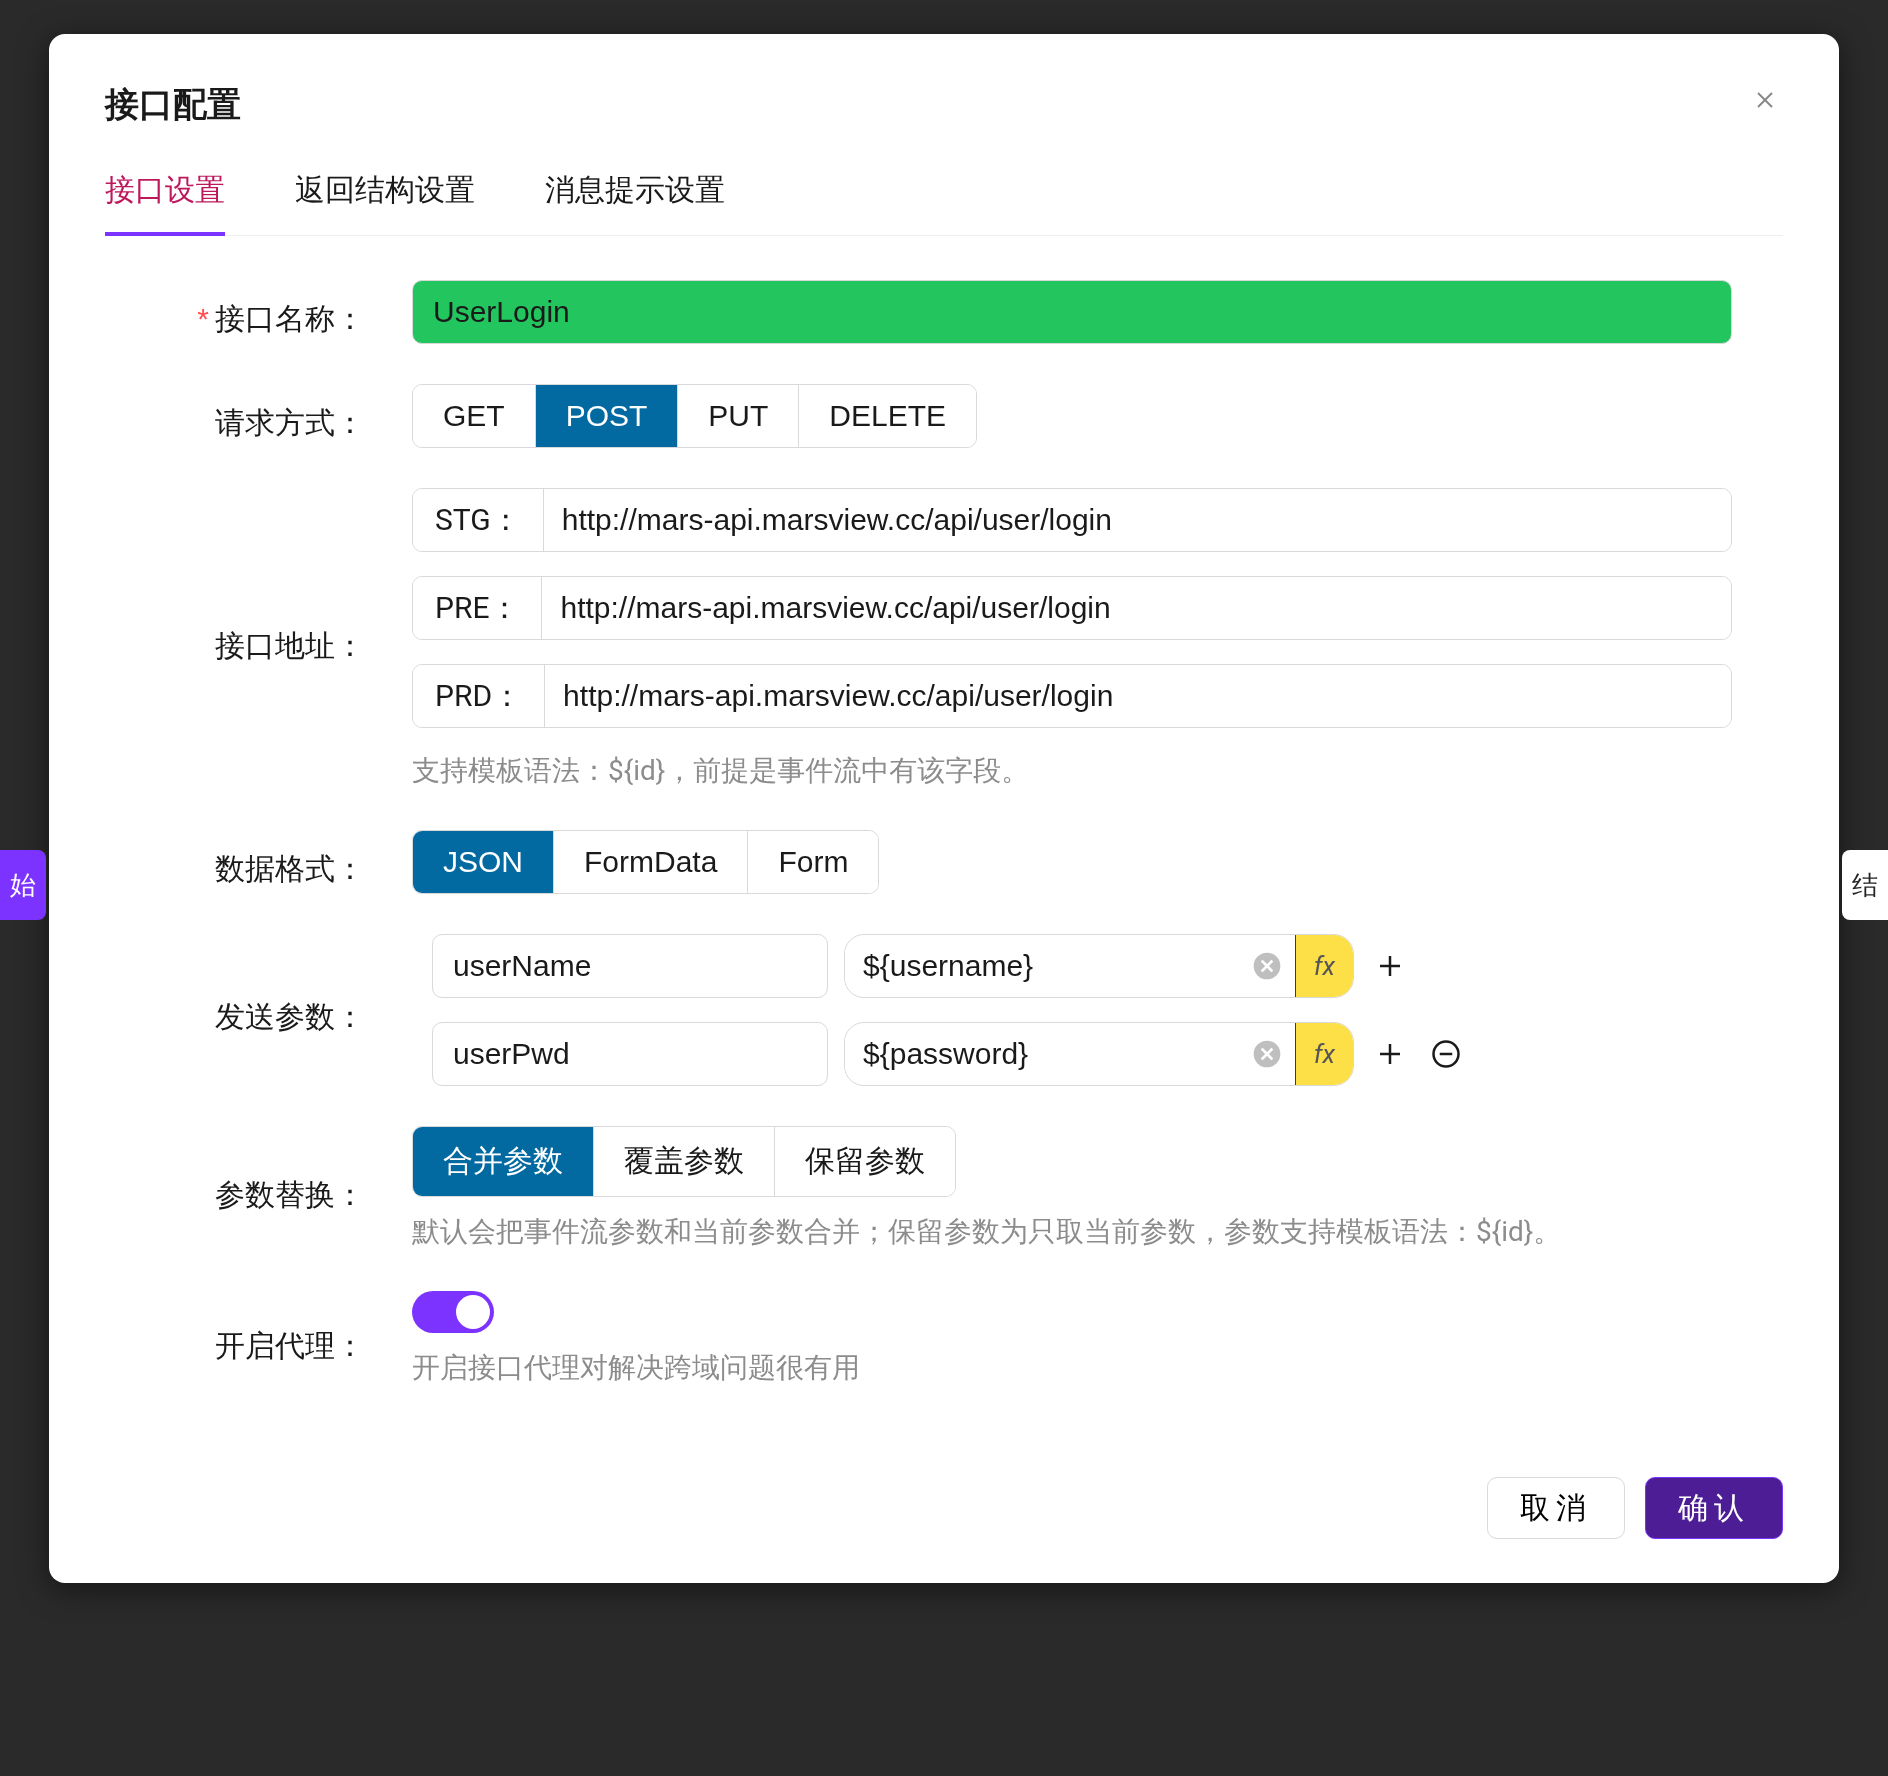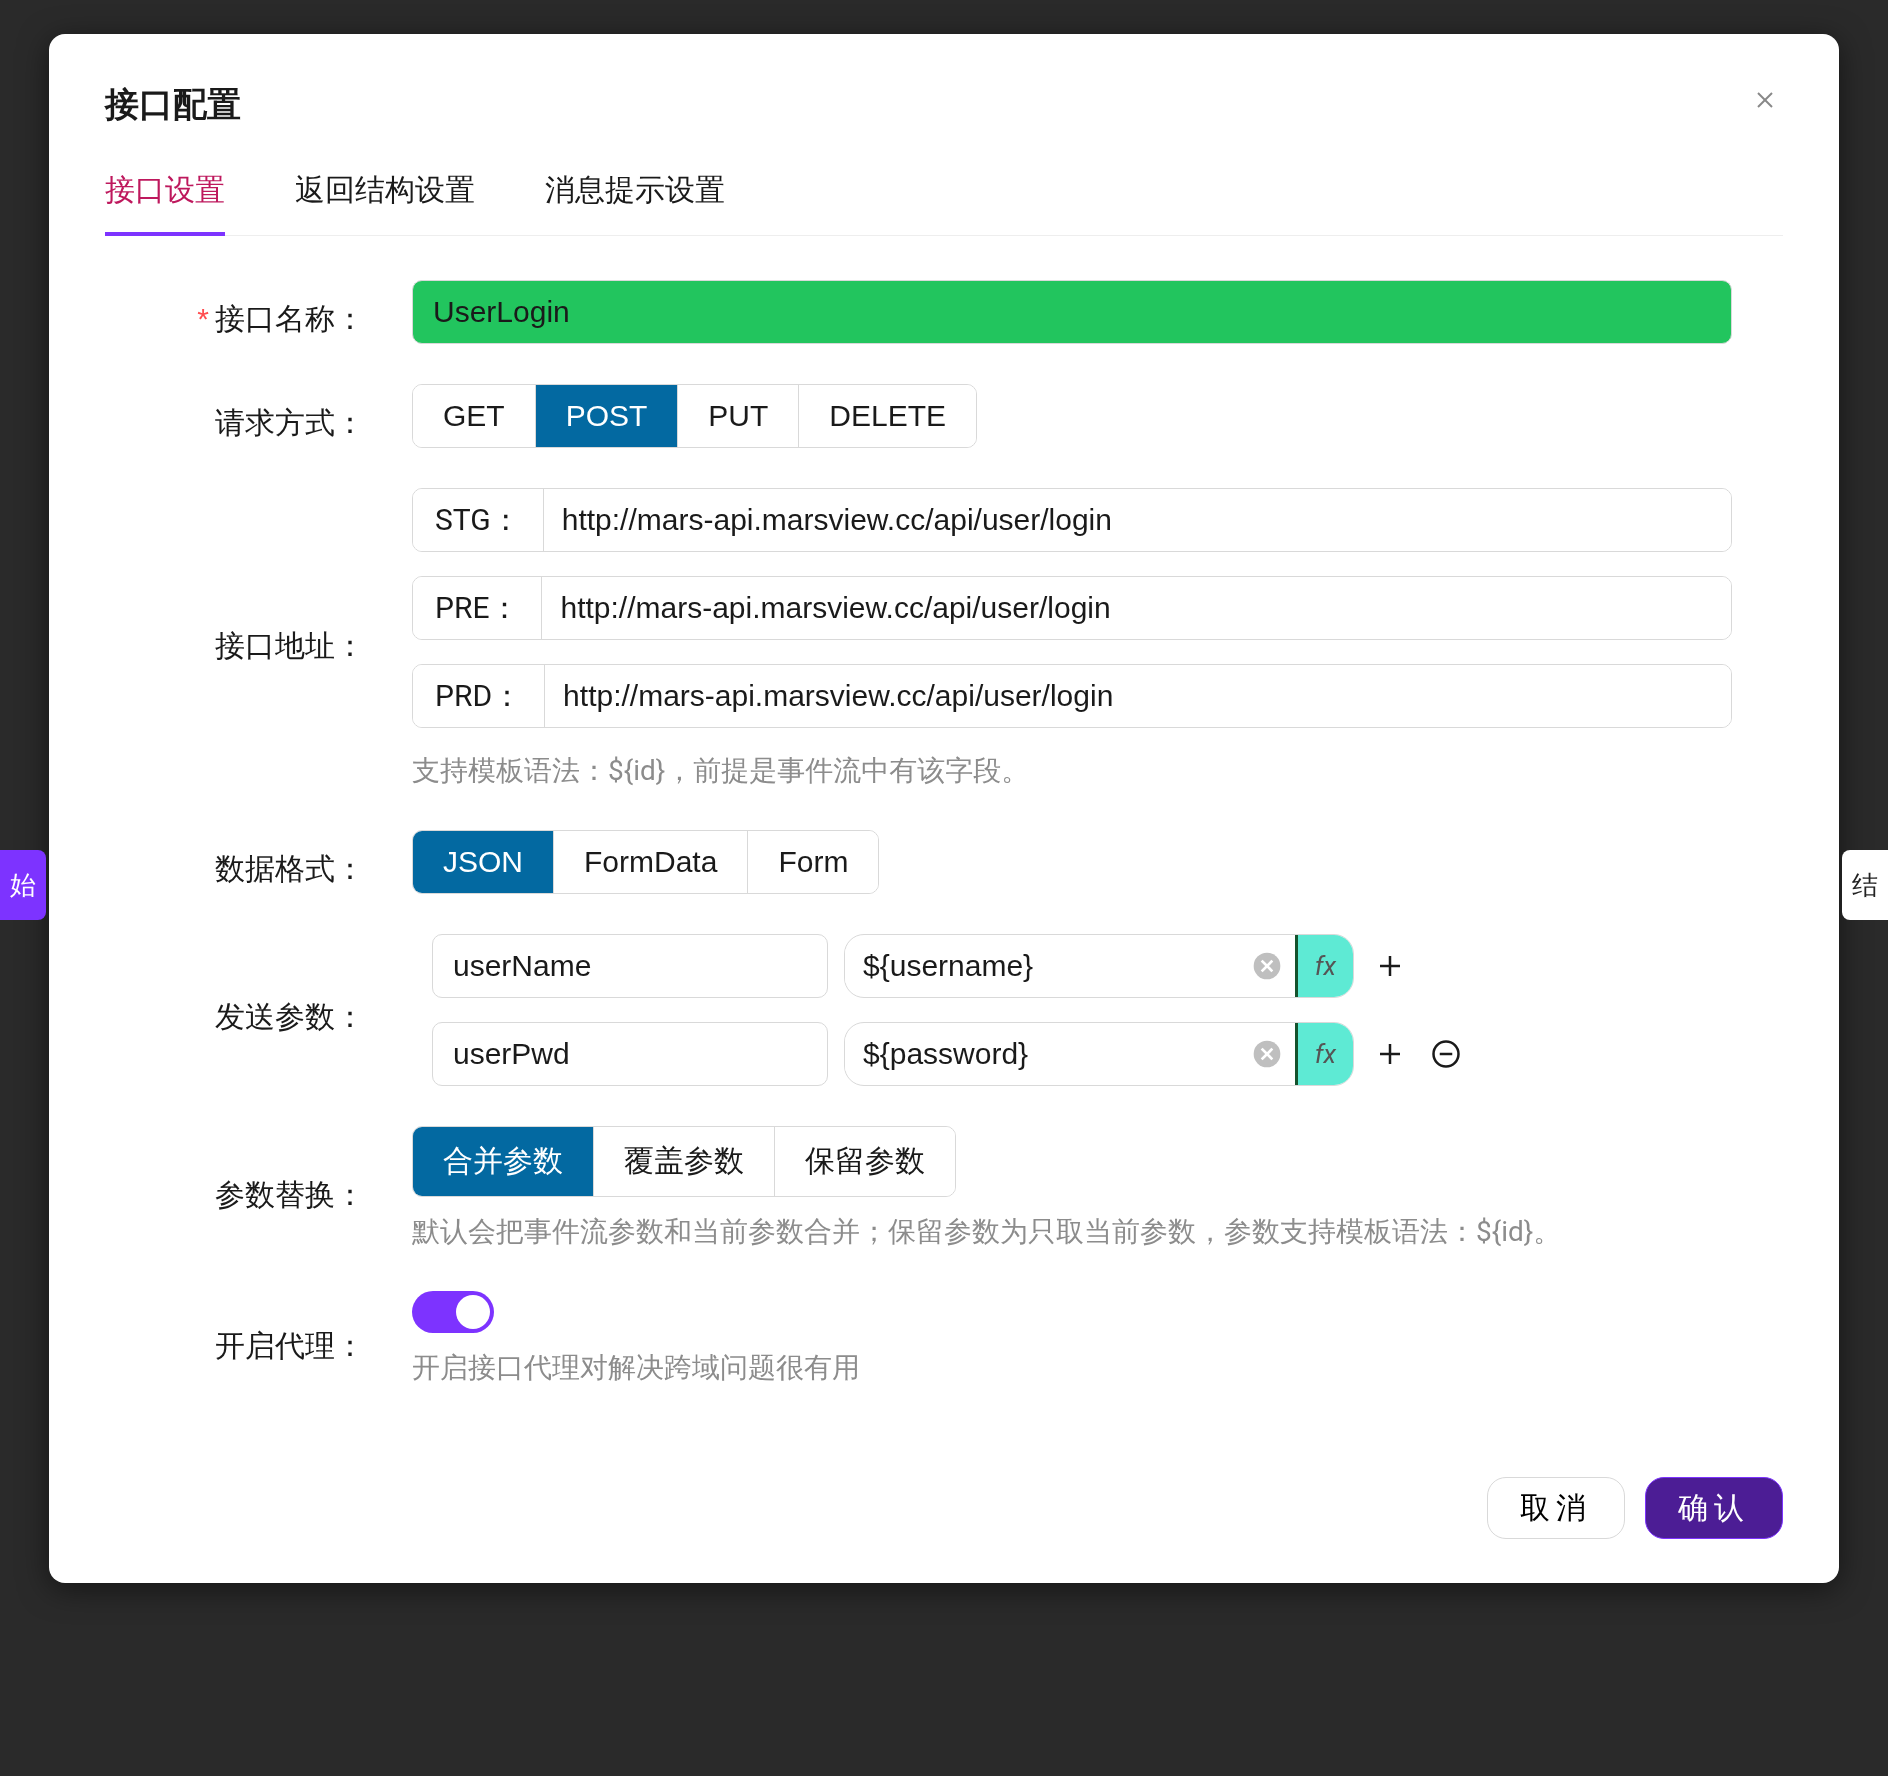--- a/index.html
+++ b/index.html
@@ -220,22 +220,22 @@
     width: 32px; height: 32px;
     margin-right: 12px;
     color: #bfbfbf;
     cursor: pointer;
     display:flex;align-items:center;justify-content:center;
     flex-shrink:0;
   }
   .fx-btn {
     width: 58px;
     height: 100%;
-    border-left: 3px solid #14532d;
-    background: #5eead4;
+    border-left: 1px solid #14532d;
+    background: #fde047;
     display: flex;
     align-items: center;
     justify-content: center;
     font-size: 26px;
     font-style: italic;
     color: #555;
     cursor: pointer;
     flex-shrink:0;
   }
   .icon-btn {
@@ -267,21 +267,21 @@
   }
   .modal-footer {
     display: flex;
     justify-content: flex-end;
     gap: 20px;
     margin-top: 90px;
   }
   .btn {
     height: 62px;
     padding: 0 32px;
-    border-radius: 19px;
+    border-radius: 10px;
     font-size: 30px;
     cursor: pointer;
     border: 1px solid #d9d9d9;
     background: #fff;
     letter-spacing: 6px;
   }
   .btn.primary {
     background: #4c1d95;
     border-color: #7d33ff;
     color: #fff;

